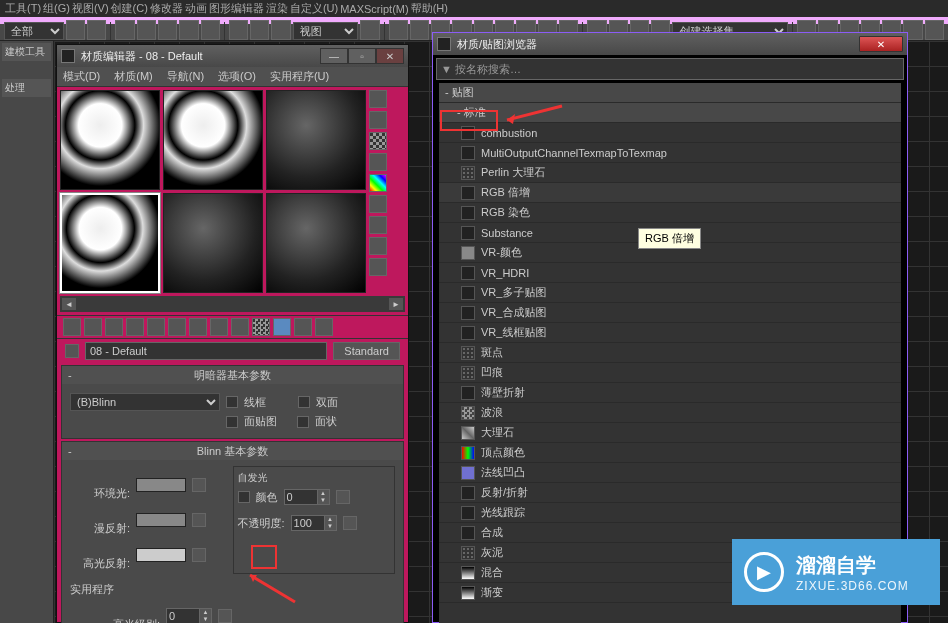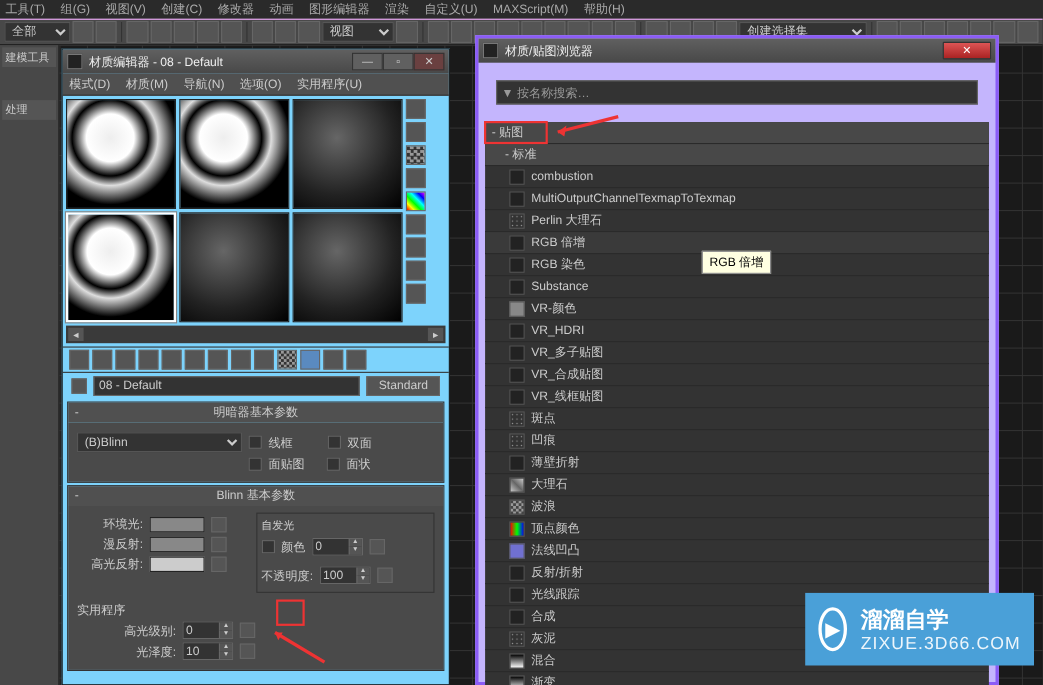--- a/index.html
+++ b/index.html
@@ -16,31 +16,31 @@
 
 
 .top-menu {
   height: 17px;
   background: #2a2a2a;
   display: flex;
   align-items: center;
   padding: 0 5px;
   font-size: 11px;
   color: #aaa;
-  gap: 14px;
+  gap: 2px;
 }
 
 
 .toolbar-row {
   height: 24px;
   background: #484848;
-  border-top: 1px solid #f0abfc;
+  border-top: 7px solid #f0abfc;
   border-bottom: 1px solid #222;
   display: flex;
-  align-items: center;
+  align-items: flex-end;
   padding: 0 4px;
   gap: 2px;
 }
 .tb-select {
   background: #333;
   color: #ccc;
   border: 1px solid #555;
   font-size: 11px;
   height: 18px;
   padding: 0 2px;
@@ -88,21 +88,21 @@
   background-size: 25px 25px;
 }
 
 
 .mat-editor {
   position: absolute;
   left: 56px;
   top: 44px;
   width: 353px;
   height: 579px;
-  background: #7dd3fc;
+  background: #be185d;
   border: 1px solid #111;
 }
 .win-titlebar {
   height: 22px;
   background: linear-gradient(#606060, #484848);
   display: flex;
   align-items: center;
   padding: 0 4px;
   font-size: 11px;
   color: #eee;
@@ -259,21 +259,21 @@
   padding: 6px 8px;
   background: #4a4a4a;
 }
 .form-row {
   display: flex;
   align-items: center;
   gap: 6px;
   margin: 3px 0;
   font-size: 11px;
 }
-.form-row label { text-align: right; }
+.form-row label { text-align: right; margin-top: 17px; }
 .color-swatch {
   width: 50px; height: 14px;
   background: #888;
   border: 1px solid #222;
 }
 .spinner {
   display: inline-flex;
   background: #333;
   border: 1px solid #666;
   height: 16px;
@@ -309,33 +309,33 @@
   pointer-events: none;
 }
 
 
 .map-browser {
   position: absolute;
   left: 432px;
   top: 32px;
   width: 476px;
   height: 591px;
-  background: #c4b5fd;
-  border: 3px solid #8b5cf6;
+  background: #000000;
+  border: 1px solid #8b5cf6;
 }
 .map-browser .win-titlebar .win-btn.close {
   background: linear-gradient(#d55, #a22);
   color: #fff;
   width: 44px;
   border-radius: 1px;
 }
 .mb-search {
   height: 22px;
   background: #333;
-  margin: 16px;
+  margin: 3px;
   border: 1px solid #666;
   display: flex;
   align-items: center;
   padding: 0 4px;
   color: #999;
   font-size: 11px;
 }
 .mb-tree {
   margin: 0 6px;
   background: #333;
@@ -399,21 +399,21 @@
   border: 3px solid #fff;
   border-radius: 50%;
   display: flex; align-items: center; justify-content: center;
   margin-right: 12px;
 }
 .wm-icon::before {
   content: "▶";
   font-size: 18px;
 }
 .wm-text .l1 { font-size: 20px; font-weight: bold; }
-.wm-text .l2 { font-size: 16px; letter-spacing: 1px; opacity: 0.9; text-align: center; }
+.wm-text .l2 { font-size: 12px; letter-spacing: 1px; opacity: 0.9; text-align: center; }
 
 
 .red-arrow {
   position: absolute;
   width: 60px; height: 20px;
   pointer-events: none;
 }
 .red-arrow svg { width: 100%; height: 100%; }
 
 </style>
@@ -477,21 +477,21 @@
   <span class="tb-icon"></span>
   <span class="tb-icon"></span>
   <span class="tb-icon"></span>
   <span class="tb-icon"></span>
   <span class="tb-icon"></span>
   <span class="tb-icon"></span>
 </div>
 
 <div class="left-tools">
   <div class="ltool">建模工具</div>
-  <div class="ltool" style="margin-top:30px">处理</div>
+  <div class="ltool" style="margin-top:18px">处理</div>
 </div>
 
 <div class="viewport-bg"></div>
 
 <div class="mat-editor">
   <div class="win-titlebar">
     <span class="win-icon"></span>
     <span class="win-title">材质编辑器 - 08 - Default</span>
     <div class="win-btns">
       <span class="win-btn">—</span>
@@ -727,26 +727,26 @@
       </div>
     <div class="mb-item">
         <span class="mb-swatch noise"></span>
         <span>凹痕</span>
       </div>
     <div class="mb-item">
         <span class="mb-swatch"></span>
         <span>薄壁折射</span>
       </div>
     <div class="mb-item">
+        <span class="mb-swatch checker"></span>
+        <span>波浪</span>
+      </div>
+    <div class="mb-item">
         <span class="mb-swatch" style="background:linear-gradient(45deg,#ccc,#666,#ccc)"></span>
         <span>大理石</span>
-      </div>
-    <div class="mb-item">
-        <span class="mb-swatch checker"></span>
-        <span>波浪</span>
       </div>
     <div class="mb-item">
         <span class="mb-swatch rgb"></span>
         <span>顶点颜色</span>
       </div>
     <div class="mb-item">
         <span class="mb-swatch" style="background:#7070d0"></span>
         <span>法线凹凸</span>
       </div>
     <div class="mb-item">

